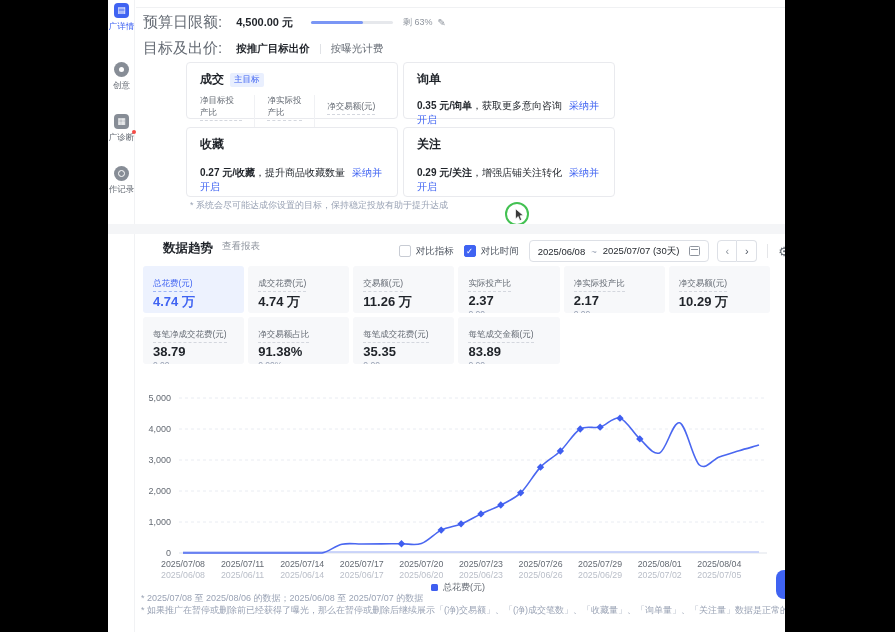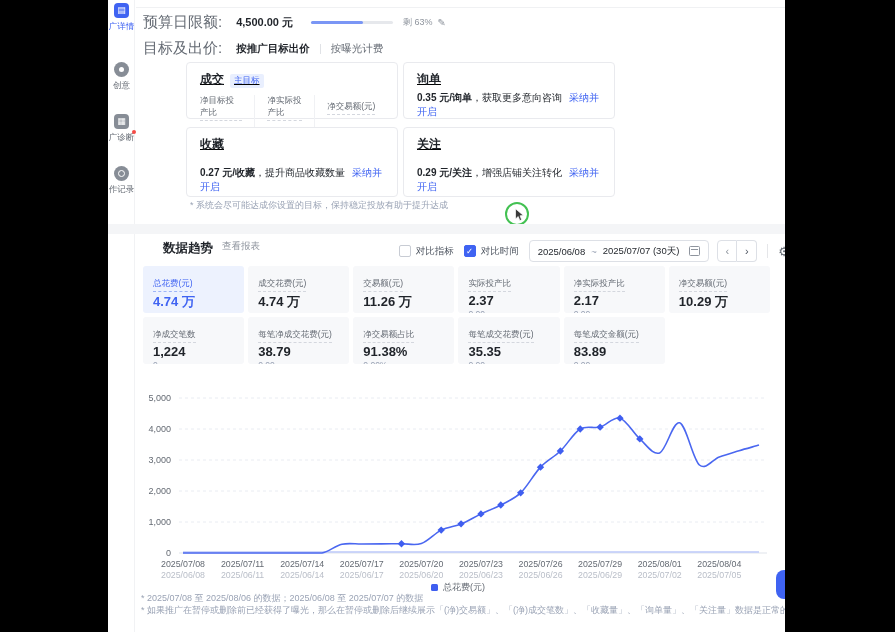--- a/index.html
+++ b/index.html
@@ -29,31 +29,31 @@
 
   
   .bid-row { position:absolute; left:35px; top:39px; display:flex; align-items:center; }
   .bid-tab1 { font-size:10.5px; color:#1f2329; font-weight:bold; margin-left:14px; cursor:pointer; }
   .vsep { width:1px; height:10px; background:#e0e2e6; margin:0 10px; }
   .bid-tab2 { font-size:10.5px; color:#646a73; cursor:pointer; }
 
   
   .cards { position:absolute; left:78px; top:62px; display:grid; grid-template-columns:212px 212px; grid-template-rows:57px 70px; column-gap:5px; row-gap:8px; }
   .card { border:1px solid #e9eaee; border-radius:4px; background:#fff; padding:8px 13px; }
-  .card-title-row { display:flex; align-items:flex-end;text-decoration:underline; }
+  .card-title-row { display:flex; align-items:center; }
   .card-title { font-size:12px; font-weight:bold; color:#1f2329; }
   .badge { font-size:8.5px; color:#3f63f2; background:#e9effe; border-radius:2px; padding:1px 4px; margin-left:6px; }
   .stats { display:flex; margin-top:7px; }
   .stat { padding-right:12px; margin-right:12px; border-right:1px solid #f0f1f4; }
   .stat:last-child { border-right:none; margin-right:0; padding-right:0; }
   .stat-lb { font-size:8.5px; color:#646a73; display:inline-block; border-bottom:1px dashed #d4d7de; padding-bottom:1px; }
   .stat-val { font-size:12px; font-weight:bold; color:#1f2329; margin-top:12px; }
   .info-ic { display:inline-block; width:9px; height:9px; border:1px solid #a7adb8; border-radius:50%; color:#a7adb8; font-size:6.5px; line-height:8px; text-align:center; margin-left:2px; vertical-align:1px; cursor:pointer; }
   .card-desc { font-size:10px; color:#1f2329; margin-top:11px; }
-  .card2 .card-desc, .card3 .card-desc, .card4 .card-desc { margin-top:3px; }
+  .card2 .card-desc, .card3 .card-desc, .card4 .card-desc { margin-top:11px; }
   .card3 .card-desc, .card4 .card-desc { margin-top:13px; }
   .desc-lead { font-weight:bold; }
   .adopt-link { color:#3f63f2; margin-left:7px; cursor:pointer; }
   .goal-note { position:absolute; left:82px; top:199px; font-size:9px; color:#9aa3b5; }
 
   
   .cursor-ring { position:absolute; left:397px; top:202px; width:24px; height:24px; border:2.5px solid #43c152; border-radius:50%; background:transparent; }
   .cursor-ring svg { position:absolute; left:7px; top:4px; }
 
   .band { position:absolute; left:0; top:224px; width:100%; height:10px; background:#f4f5f7; }
@@ -246,25 +246,20 @@
       <div class="tile-val">2.17</div>
       <div class="tile-sub">0.00</div>
     </div>
 
     <div class="tile">
       <span class="tile-lb">净交易额(元)</span>
       <div class="tile-val">10.29 万</div>
       
     </div>
 
-    <div class="tile">
-      <span class="tile-lb">净成交笔数</span>
-      <div class="tile-val">1,224</div>
-      <div class="tile-sub">0</div>
-    </div>
 
     <div class="tile">
       <span class="tile-lb">每笔净成交花费(元)</span>
       <div class="tile-val">38.79</div>
       <div class="tile-sub">0.00</div>
     </div>
 
     <div class="tile">
       <span class="tile-lb">净交易额占比</span>
       <div class="tile-val">91.38%</div>

